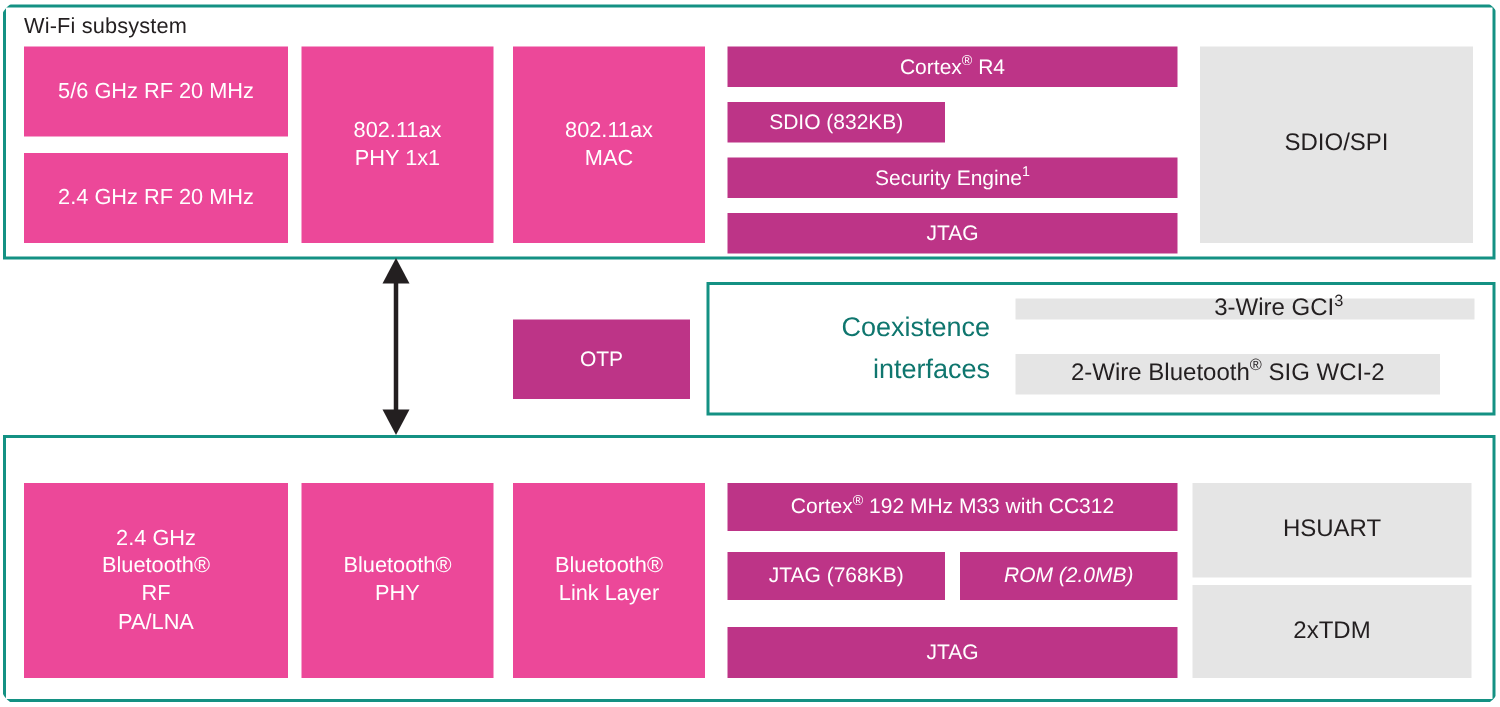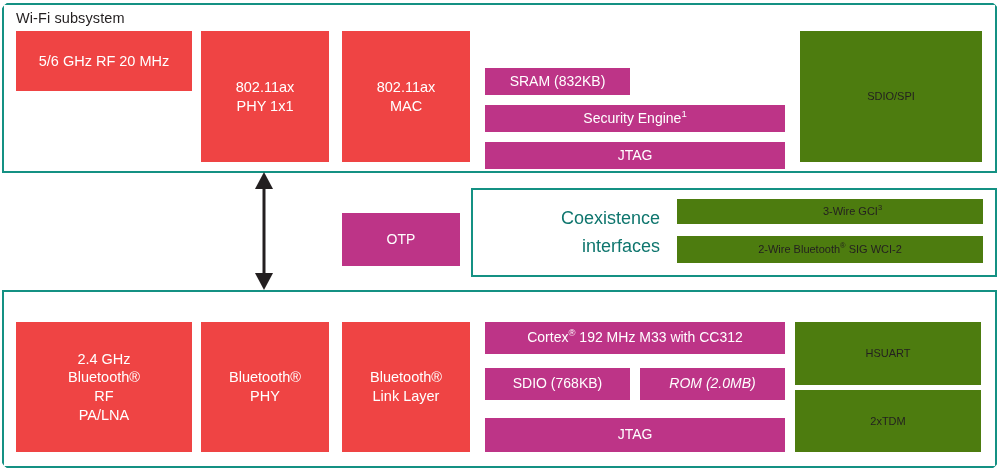--- a/index.html
+++ b/index.html
@@ -35,33 +35,33 @@
     position: absolute;
     box-sizing: border-box;
     display: flex;
     align-items: center;
     justify-content: center;
     text-align: center;
     line-height: 1.28;
     white-space: pre-line;
   }
   .teal {
-    background: #ef4444;
+    background: #ec4899;
     color: #ffffff;
     font-size: 14.5px;
   }
   .magenta {
     background: #bd3487;
     color: #ffffff;
     font-size: 14px;
   }
   .orange {
-    background: #4d7c0f;
+    background: #e5e5e5;
     color: #231f20;
-    font-size: 11px;
+    font-size: 16px;
   }
   .coex-box {
     position: absolute;
     background: #ffffff;
     border: 2px solid #149183;
     box-sizing: border-box;
   }
   .coex-label {
     position: absolute;
     font-size: 18px;
@@ -81,44 +81,48 @@
 </style>
 </head>
 <body>
 
 <div id="canvas">
 
   <div class="subsystem" style="left:2px; top:3px; width:995px; height:170px;"></div>
   <div class="subsystem-title" style="left:16px; top:10px;">Wi-Fi subsystem</div>
 
   <div class="blk teal" style="left:16px; top:31px; width:176px; height:60px;">5/6 GHz RF 20 MHz</div>
+  <div class="blk teal" style="left:16px; top:102px; width:176px; height:60px;">2.4 GHz RF 20 MHz</div>
 
   <div class="blk teal" style="left:201px; top:31px; width:128px; height:131px;">802.11ax
 PHY 1x1</div>
   <div class="blk teal" style="left:342px; top:31px; width:128px; height:131px;">802.11ax
 MAC</div>
 
-  <div class="blk magenta" style="left:485px; top:68px; width:145px; height:27px;">SRAM (832KB)</div>
+  <div class="blk magenta" style="left:485px; top:31px; width:300px; height:27px;">
+    <span><span>Cortex</span><sup>®</sup><span> R4</span></span>
+  </div>
+  <div class="blk magenta" style="left:485px; top:68px; width:145px; height:27px;">SDIO (832KB)</div>
   <div class="blk magenta" style="left:485px; top:105px; width:300px; height:27px;">
     <span><span>Security Engine</span><sup>1</sup></span>
   </div>
   <div class="blk magenta" style="left:485px; top:142px; width:300px; height:27px;">JTAG</div>
 
   <div class="blk orange" style="left:800px; top:31px; width:182px; height:131px;">SDIO/SPI</div>
 
   <div class="blk magenta" style="left:342px; top:213px; width:118px; height:53px;">OTP</div>
 
   <div class="coex-box" style="left:471px; top:188px; width:526px; height:89px;"></div>
   <div class="coex-label" style="left:500px; top:205px; width:160px;">Coexistence
 interfaces</div>
 
-  <div class="blk orange" style="left:677px; top:199px; width:306px; height:25px;padding-left:45px;">
+  <div class="blk orange" style="left:677px; top:199px; width:306px; height:14px;padding-left:45px;">
     <span><span>3-Wire GCI</span><sup>3</sup></span>
   </div>
-  <div class="blk orange" style="left:677px; top:236px; width:306px; height:27px;">
+  <div class="blk orange" style="left:677px; top:236px; width:283px; height:27px;">
     <span><span>2-Wire Bluetooth</span><sup>®</sup><span> SIG WCI-2</span></span>
   </div>
 
   <svg class="arrow" style="left:248px; top:172px; width:32px; height:118px;" viewBox="0 0 32 118">
     <line x1="16" y1="10" x2="16" y2="108" stroke="#231f20" stroke-width="3"></line>
     <polygon points="16,0 25,17 7,17" fill="#231f20"></polygon>
     <polygon points="16,118 25,101 7,101" fill="#231f20"></polygon>
   </svg>
 
   <div class="subsystem" style="left:2px; top:290px; width:995px; height:178px;"></div>
@@ -128,20 +132,20 @@
 RF
 PA/LNA</div>
   <div class="blk teal" style="left:201px; top:322px; width:128px; height:130px;">Bluetooth®
 PHY</div>
   <div class="blk teal" style="left:342px; top:322px; width:128px; height:130px;">Bluetooth®
 Link Layer</div>
 
   <div class="blk magenta" style="left:485px; top:322px; width:300px; height:32px;">
     <span><span>Cortex</span><sup>®</sup><span> 192 MHz M33 with CC312</span></span>
   </div>
-  <div class="blk magenta" style="left:485px; top:368px; width:145px; height:32px;">SDIO (768KB)</div>
+  <div class="blk magenta" style="left:485px; top:368px; width:145px; height:32px;">JTAG (768KB)</div>
   <div class="blk magenta" style="left:640px; top:368px; width:145px; height:32px;font-style:italic;">ROM (2.0MB)</div>
   <div class="blk magenta" style="left:485px; top:418px; width:300px; height:34px;">JTAG</div>
 
   <div class="blk orange" style="left:795px; top:322px; width:186px; height:63px;">HSUART</div>
   <div class="blk orange" style="left:795px; top:390px; width:186px; height:62px;">2xTDM</div>
 
 </div>
 
 </body></html>

